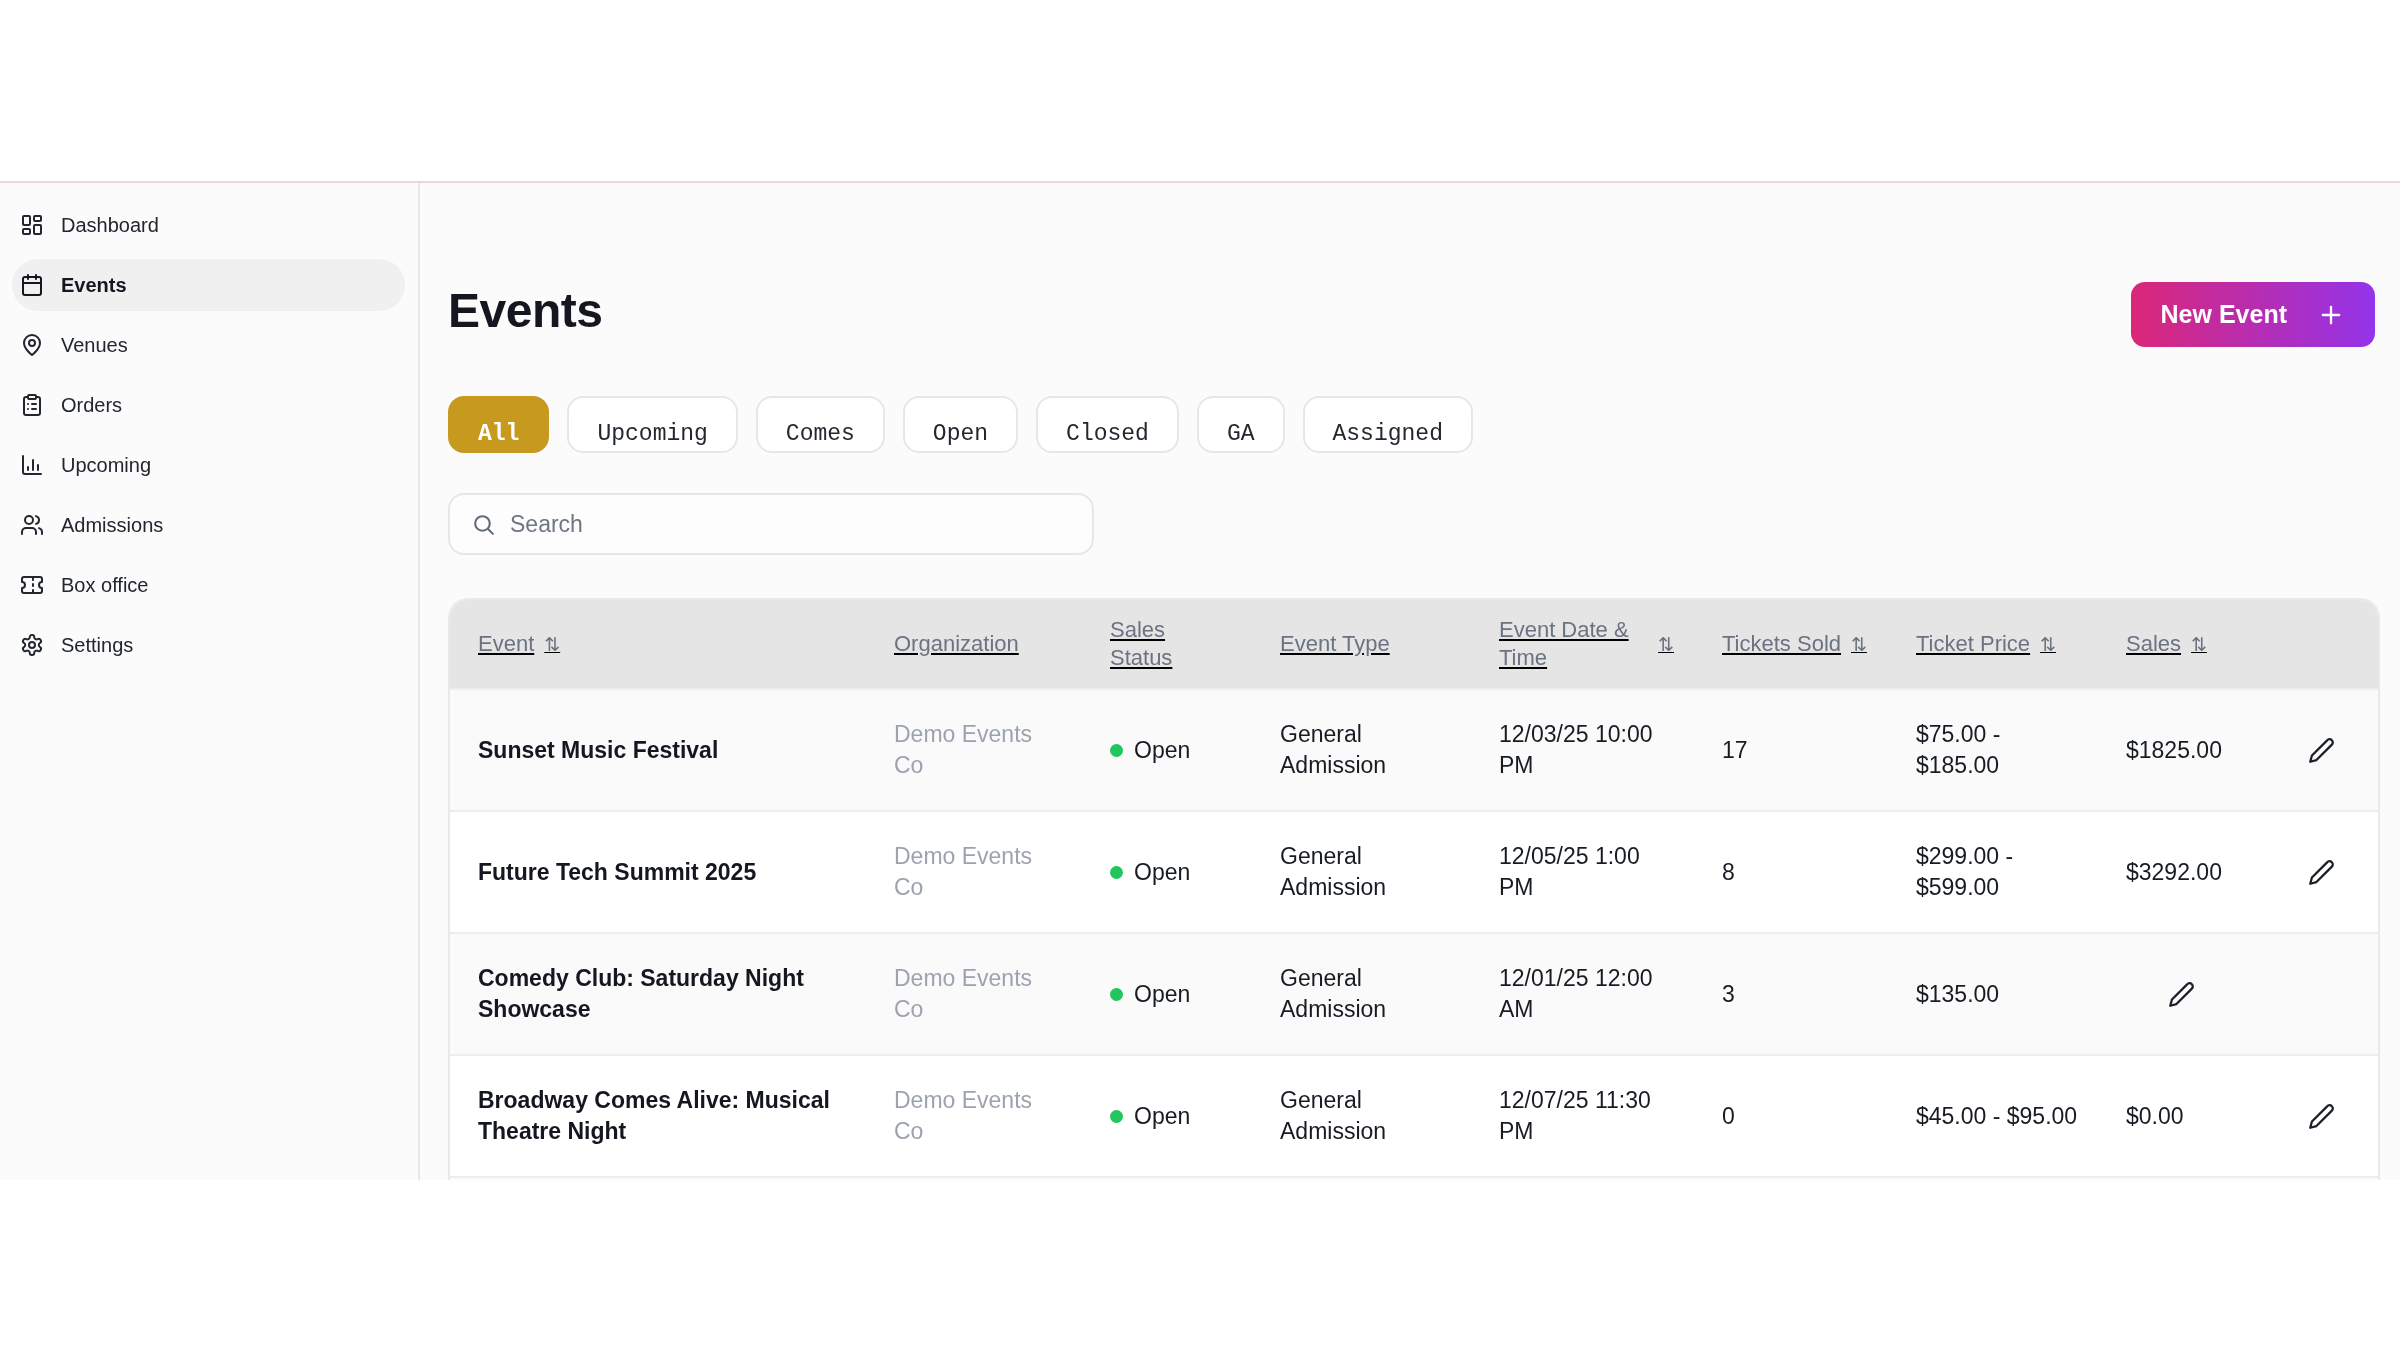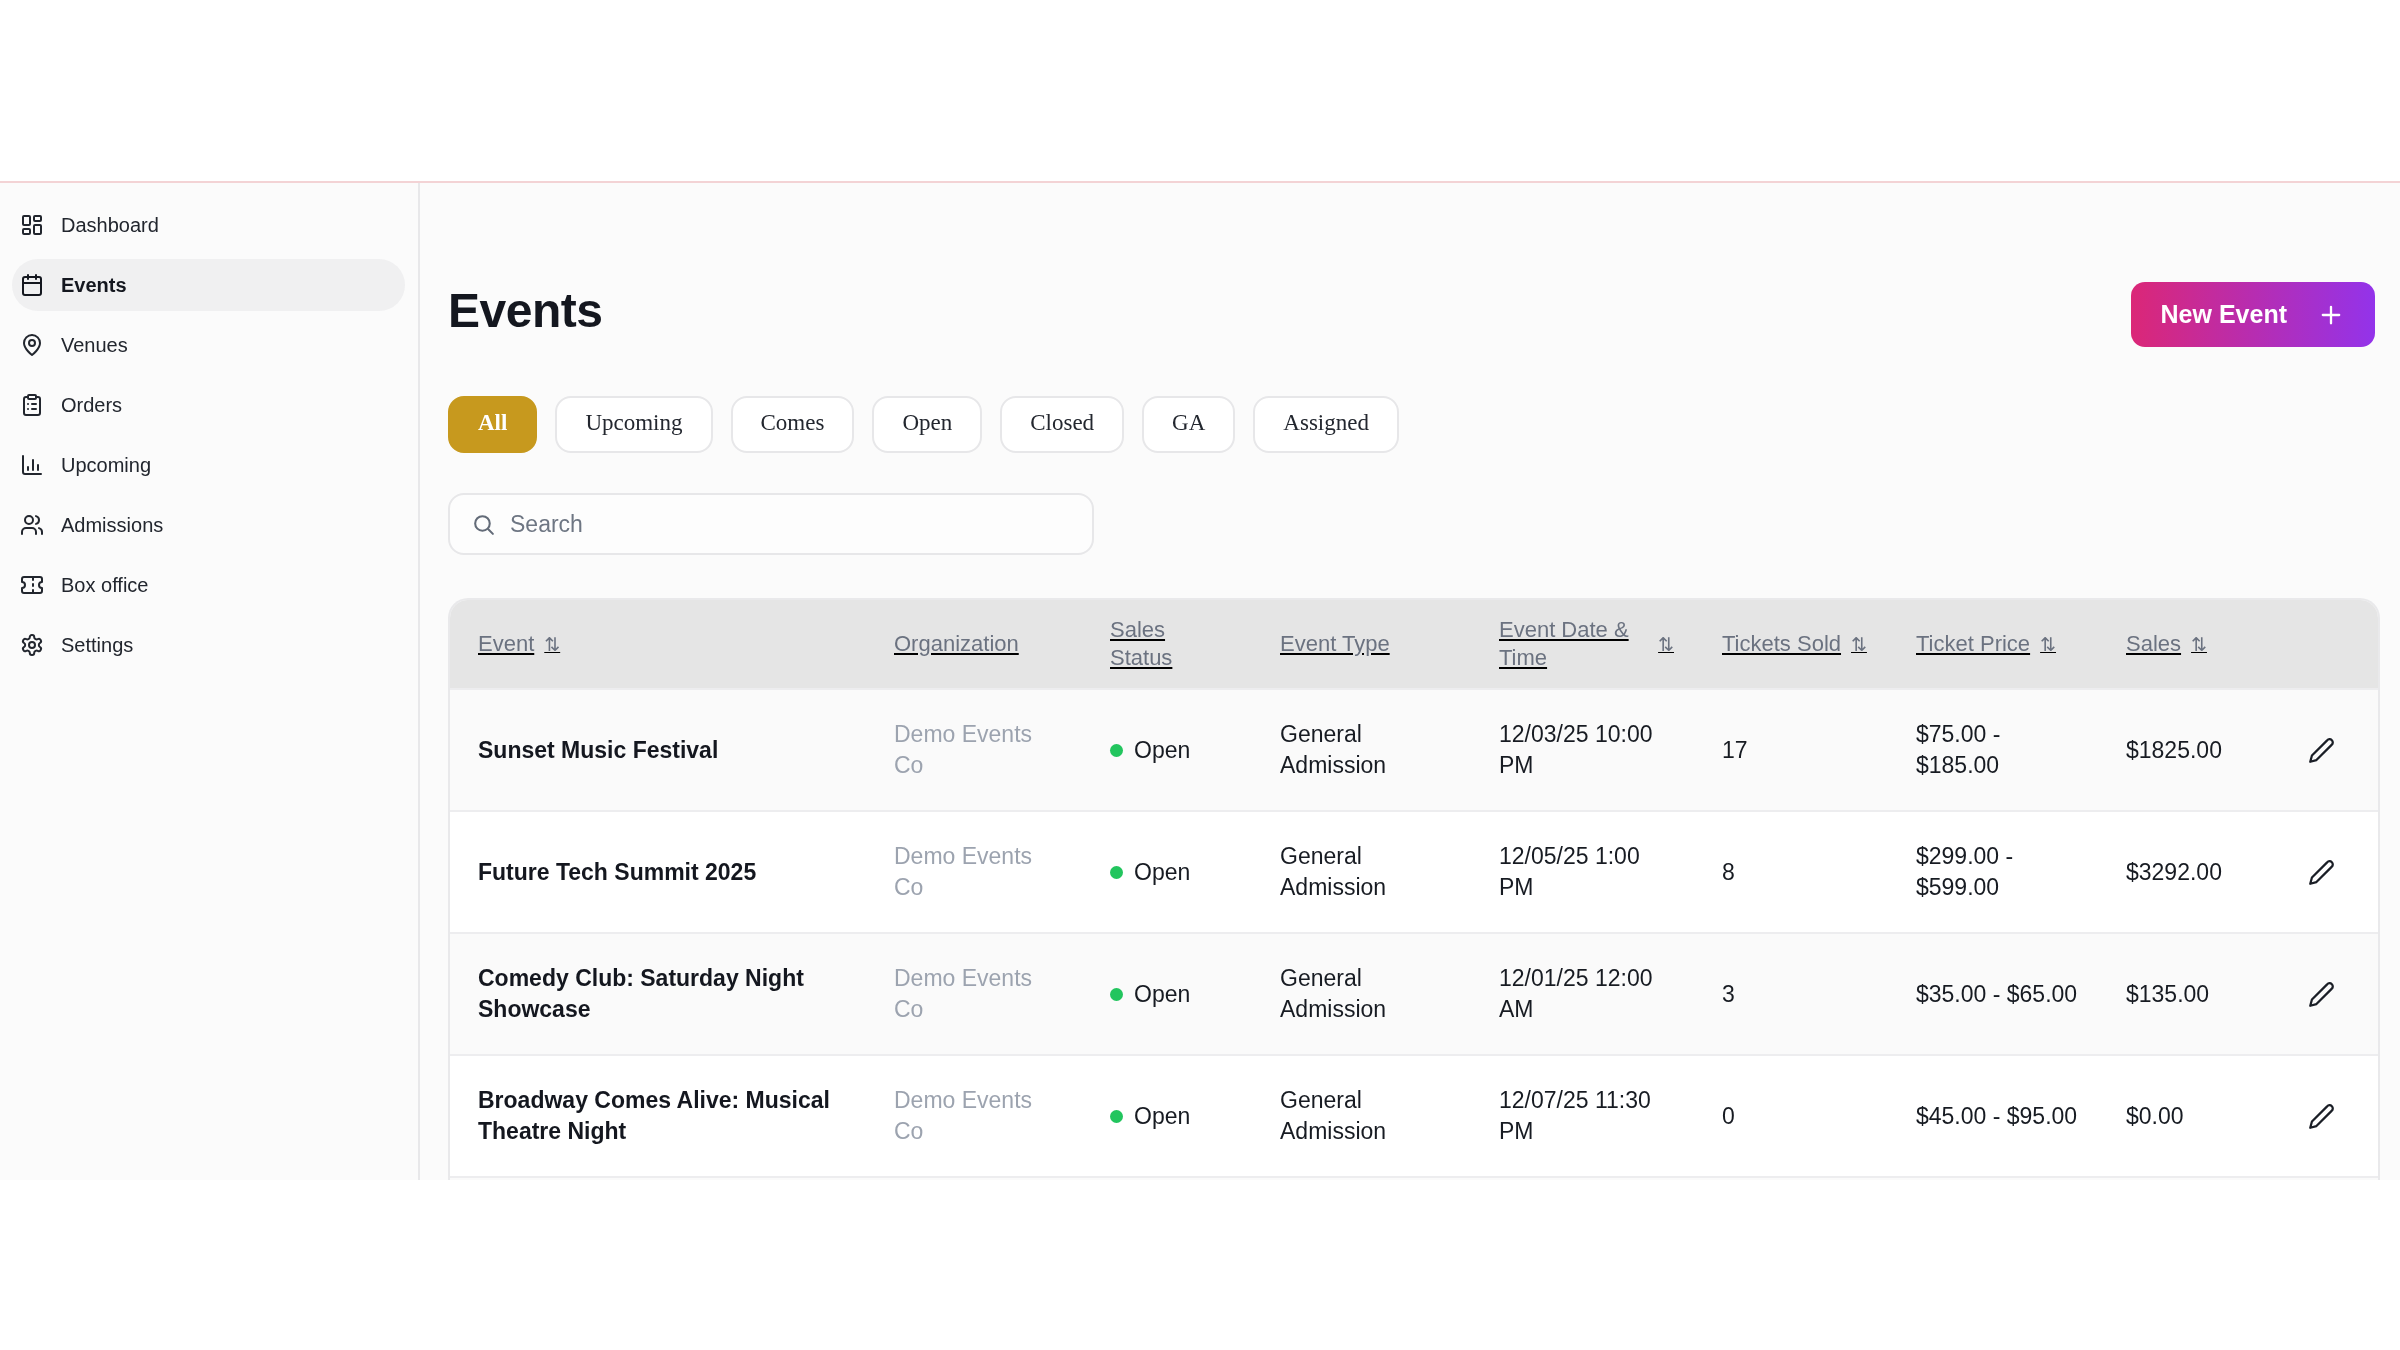--- a/index.html
+++ b/index.html
@@ -45,24 +45,24 @@
     height: 65px; padding: 0 30px; border: none; border-radius: 14px;
     background: linear-gradient(90deg, #db2777, #9333ea);
     color: #ffffff; font-size: 25px; font-weight: 600;
     font-family: inherit; display: flex; align-items: center; gap: 30px;
     cursor: pointer;
   }
   .new-event svg { width: 28px; height: 28px; }
   
   .filters { display: flex; gap: 18px; margin-top: 59px; }
   .chip {
-    height: 57px; padding: 12px 28px; border-radius: 16px;
+    height: 57px; padding: 4px 28px; border-radius: 16px;
     border: 2px solid #e7e7e9; background: #ffffff;
-    font-size: 23px; color: #23272f; font-family: Liberation Serif, serif;
-    display: flex; align-items: flex-start; cursor: pointer; white-space: nowrap;
+    font-size: 23px; color: #23272f; font-family: Liberation Mono, monospace;
+    display: flex; align-items: flex-end; cursor: pointer; white-space: nowrap;
   }
   .chip.active {
     background: #c7991e; border-color: #c7991e;
     color: #ffffff; font-weight: 600;
   }
   
   .search-box {
     margin-top: 40px; width: 646px; height: 62px;
     border: 2px solid #e7e7e9; border-radius: 16px; background: #fdfdfd;
     display: flex; align-items: center; gap: 14px; padding: 16px 21px;
@@ -336,23 +336,20 @@
             <div class="cell">
               <span>General Admission</span>
             </div>
             <div class="cell">
               <span>12/01/25 12:00 AM</span>
             </div>
             <div class="cell">
               <span>3</span>
             </div>
             <div class="cell">
-              <span>$35.00 - $65.00</span>
-            </div>
-            <div class="cell">
               <span>$135.00</span>
             </div>
             <div class="cell edit">
               <button class="edit-btn">
                 <svg viewBox="0 0 24 24" fill="none" stroke="currentColor" stroke-width="2" stroke-linecap="round" stroke-linejoin="round">
                   <path d="M17 3a2.85 2.83 0 1 1 4 4L7.5 20.5 2 22l1.5-5.5Z"></path>
                 </svg>
               </button>
             </div>
           </div>

